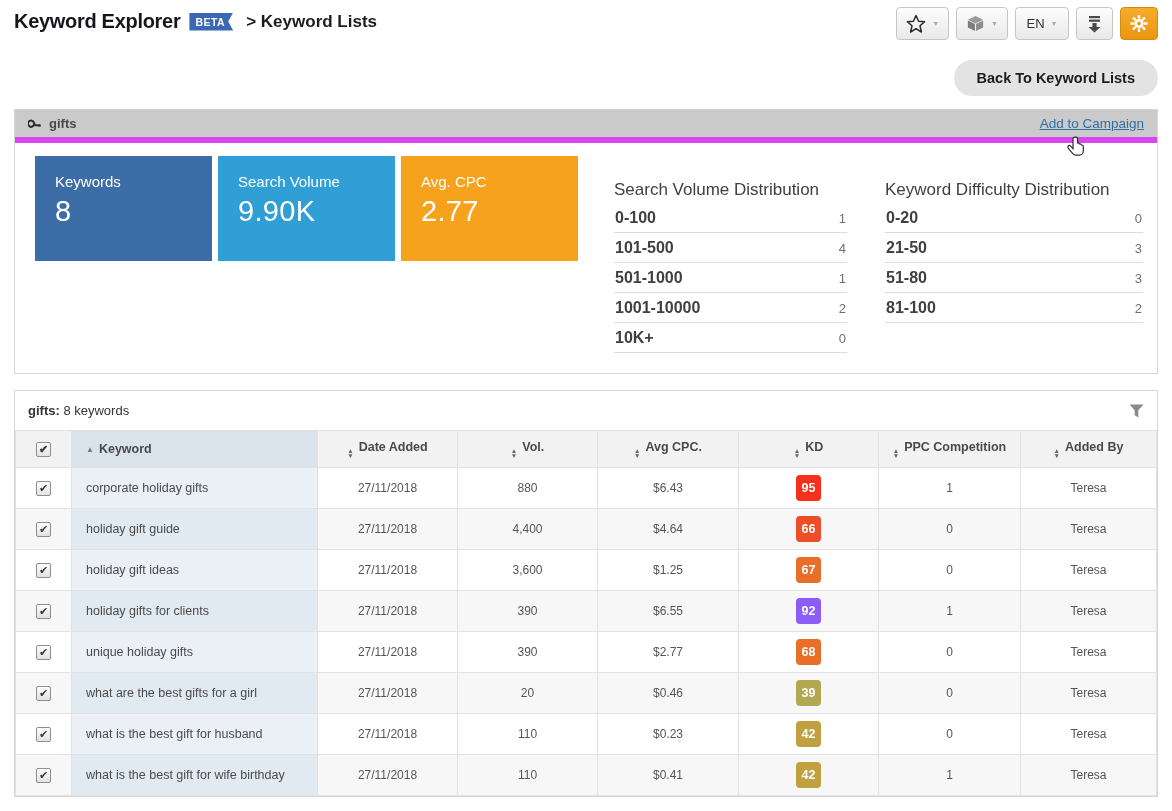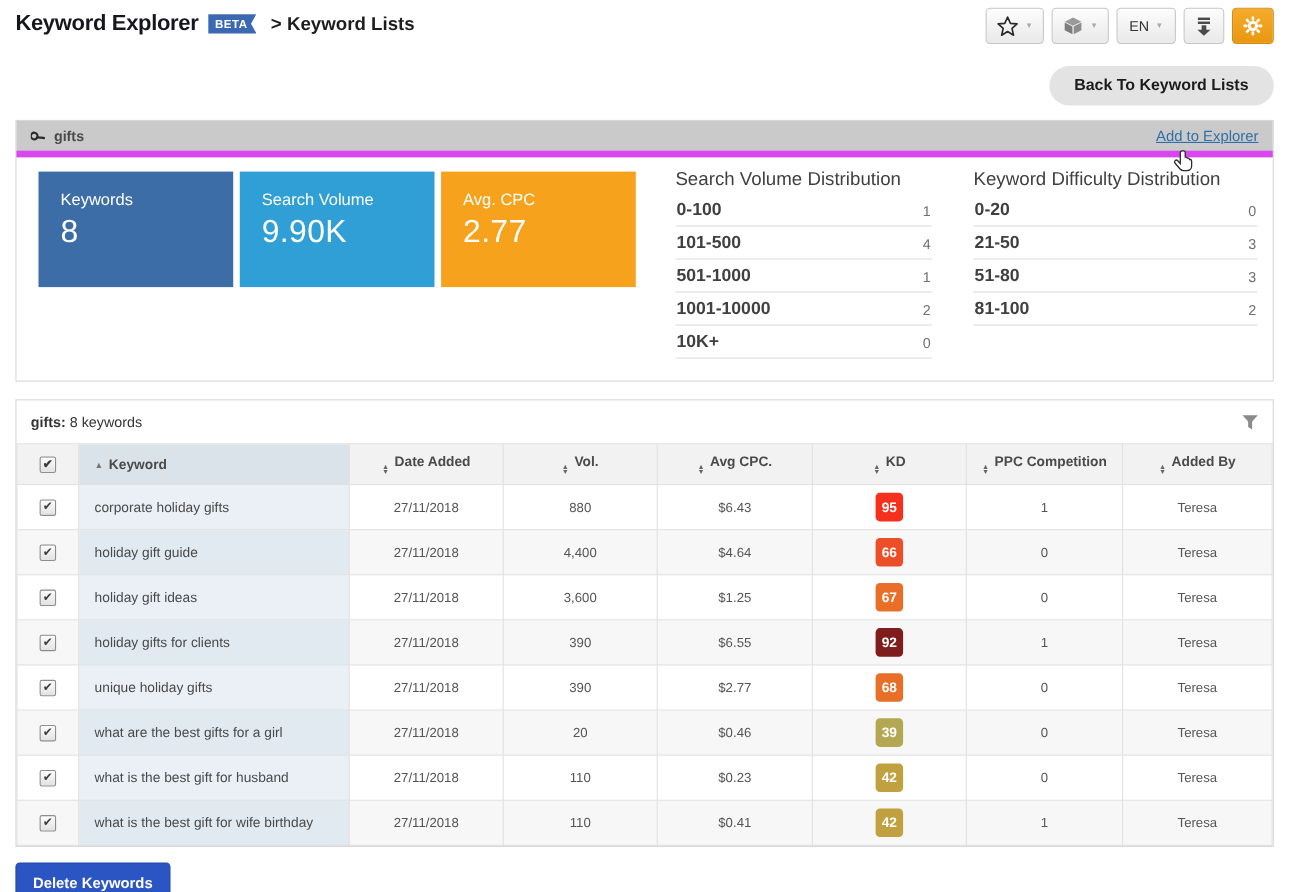--- a/index.html
+++ b/index.html
@@ -30,21 +30,21 @@
   .panel { margin:0 14px; border:1px solid #d7d7d7; background:#fff; }
   .panel-head { background:#cacaca; height:33px; display:flex; align-items:center; justify-content:space-between; padding:0 13px; border-bottom:6px solid #d946ef; }
   .list-name-wrap { display:flex; align-items:center; gap:7px; font-size:13px; font-weight:bold; color:#4a4a4a; }
   .key-glyph { width:14px; height:14px; }
   .add-campaign { font-size:13.5px; color:#2f6fa7; text-decoration:underline; cursor:pointer; }
   .panel-body { display:flex; padding:10px 16px 20px 20px; }
   .cards { display:flex; gap:6px; margin-top:3px; }
   .stat-card { width:177px; height:105px; padding:17px 10px 0 20px; color:#fff; }
   .stat-label { font-size:15px; }
   .stat-value { font-size:29px; margin-top:5px; letter-spacing:0.3px; }
-  .dists { display:flex; gap:38px; margin-left:36px; }
+  .dists { display:flex; gap:38px; margin-left:36px;margin-top:27px; }
   .dist { width:233px; }
   .dist.wide { width:258px; }
   .dist-title { font-size:17px; color:#3f3f3f; margin-bottom:3px; }
   .dist-row { display:flex; justify-content:space-between; align-items:center; padding:6px 1px 5px 1px; border-bottom:1px solid #dcdcdc; }
   .dist-label { font-size:16px; font-weight:bold; color:#404040; }
   .dist-value { font-size:13px; color:#707070; }
 
   
   .table-panel { margin-top:16px; }
   .table-head { display:flex; justify-content:space-between; align-items:center; padding:12px 13px; font-size:13px; color:#333; }
@@ -141,21 +141,21 @@
       <span class="list-name-wrap">
         <svg class="key-glyph" viewBox="0 0 14 14">
             <g transform="rotate(-40 7 7)">
               <circle cx="4.2" cy="4.2" r="3" fill="none" stroke="#2b2b2b" stroke-width="2"></circle>
               <rect x="5.8" y="5.8" width="7" height="2" rx="0.5" fill="#2b2b2b" transform="rotate(45 5.8 5.8)"></rect>
               <rect x="9.2" y="9.6" width="2.6" height="1.8" fill="#2b2b2b" transform="rotate(45 9.2 9.6)"></rect>
             </g>
           </svg>
         <span>gifts</span>
       </span>
-      <a class="add-campaign">Add to Explorer</a>
+      <a class="add-campaign">Add to Campaign</a>
     </div>
     <div class="panel-body">
       <div class="cards">
         <div class="stat-card" style="background-color: rgb(61, 109, 166);">
           <div class="stat-label">Keywords</div>
           <div class="stat-value">8</div>
         </div>
         <div class="stat-card" style="background-color: rgb(47, 159, 213);">
           <div class="stat-label">Search Volume</div>
           <div class="stat-value">9.90K</div>
@@ -301,21 +301,21 @@
           <td>Teresa</td>
         </tr>
         <tr>
           <td><span class="checkbox">
                 <span class="tick">✔</span>
               </span></td>
           <td class="kw">holiday gifts for clients</td>
           <td>27/11/2018</td>
           <td>390</td>
           <td>$6.55</td>
-          <td><span class="kd-badge" style="background-color: #7f1d1d;">92</span></td>
+          <td><span class="kd-badge" style="background-color: #8b5cf6;">92</span></td>
           <td>1</td>
           <td>Teresa</td>
         </tr>
         <tr>
           <td><span class="checkbox">
                 <span class="tick">✔</span>
               </span></td>
           <td class="kw">unique holiday gifts</td>
           <td>27/11/2018</td>
           <td>390</td>

